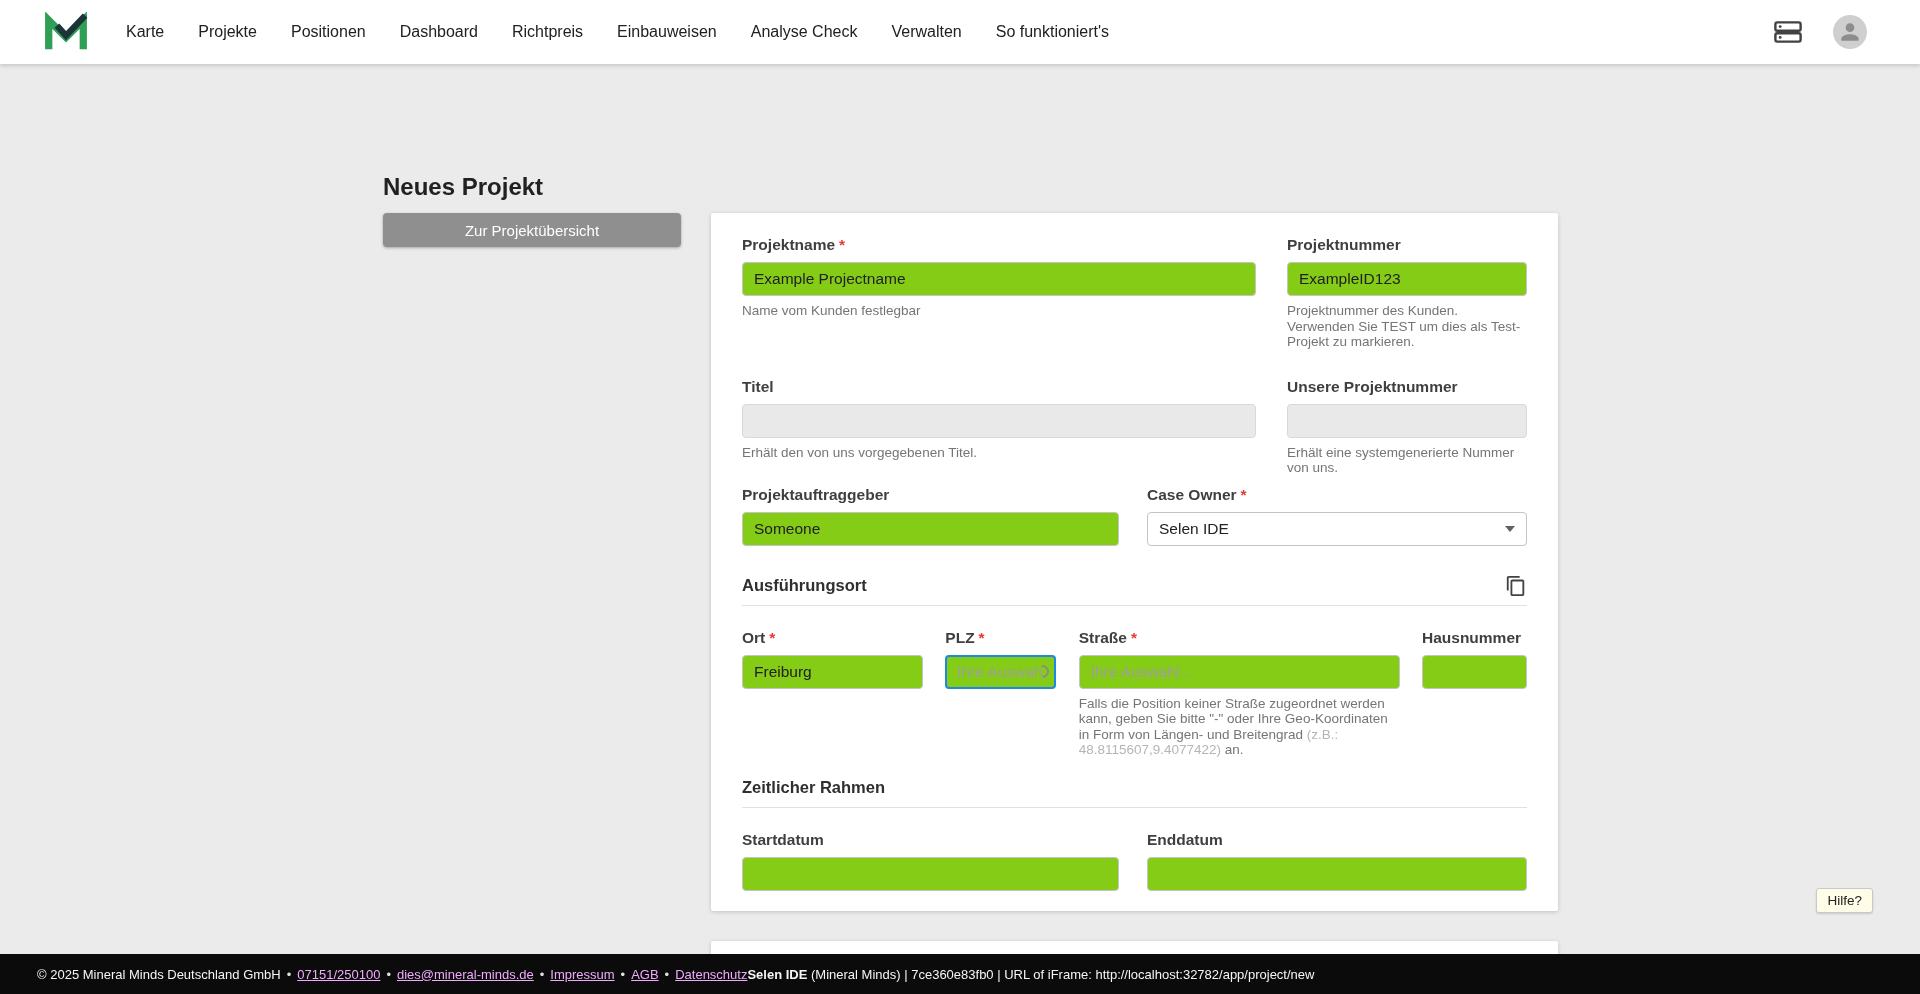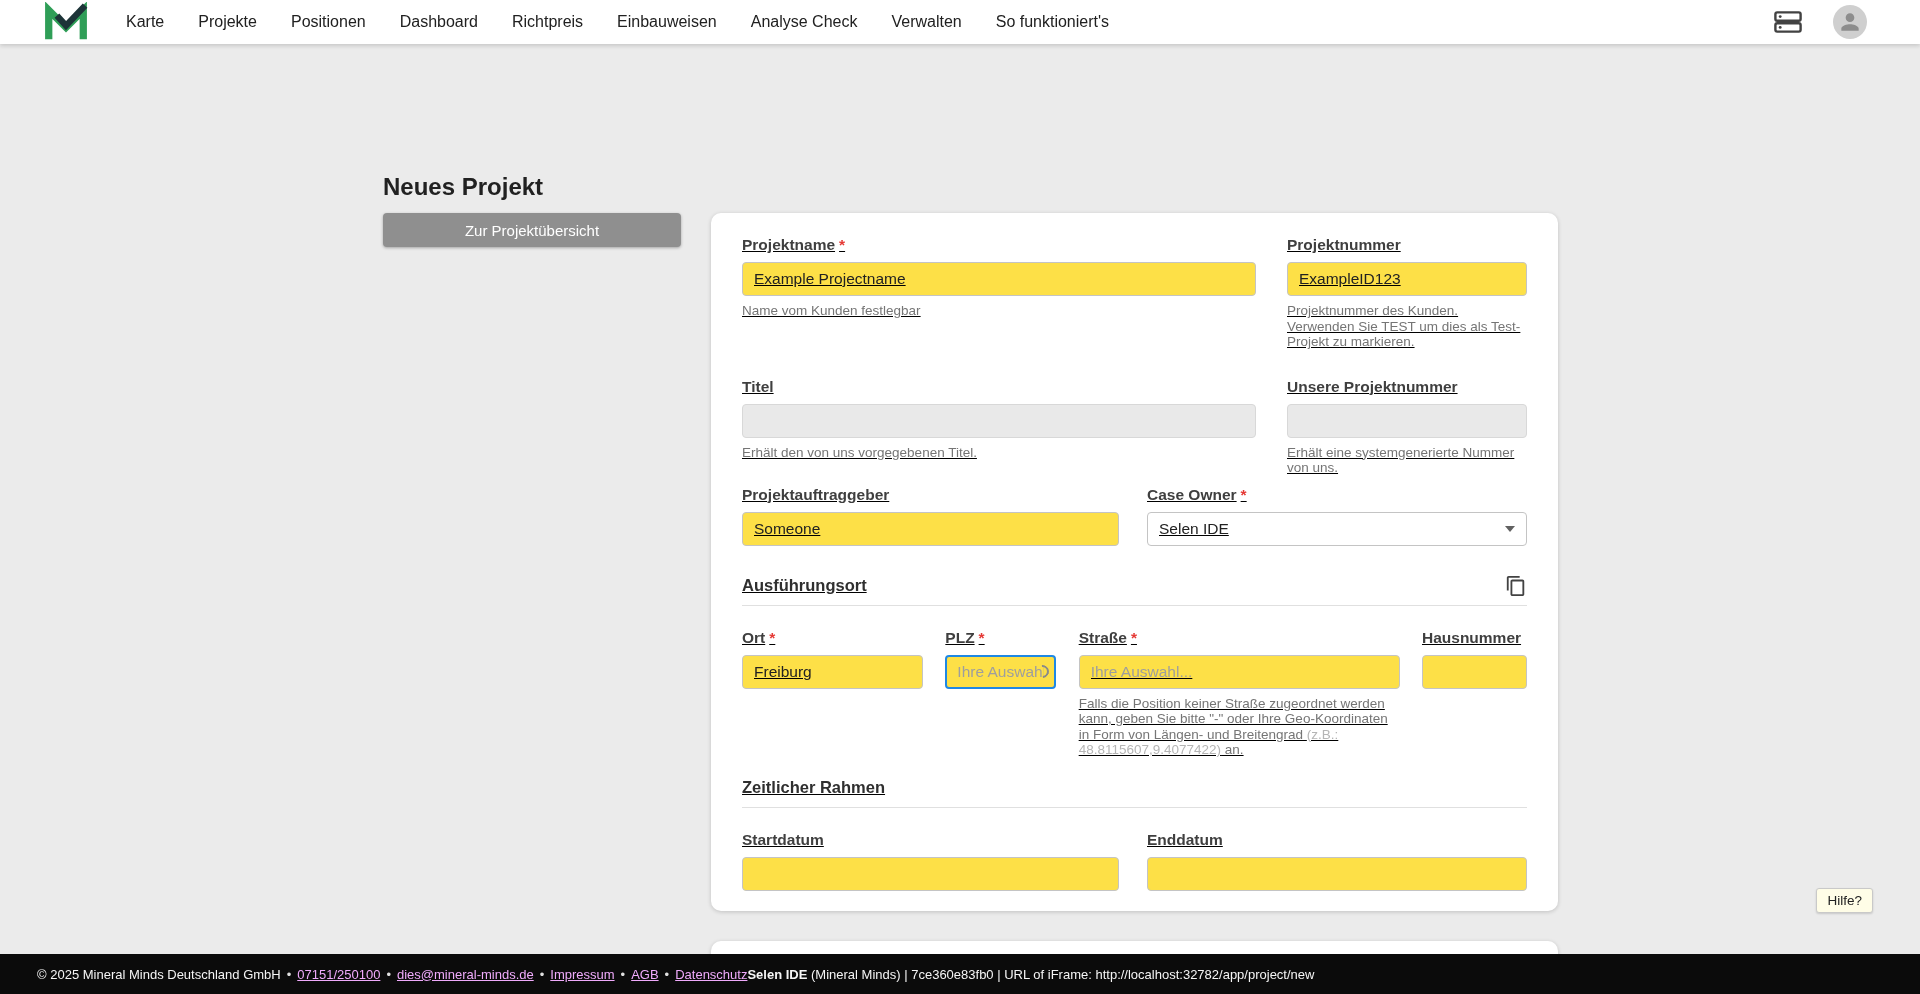--- a/index.html
+++ b/index.html
@@ -12,21 +12,21 @@
     --accent-focus:#1e88e5;
     --brand-green:#2f9e57;
     --brand-dark:#1d3438;
     --required-red:#e53935;
     --footer-bg:#0b0b0b;
     --button-gray:#8f8f8f;
   }
 
   
   .navbar{
-    position:fixed; top:0; left:0; width:1920px; height:44px;
+    position:fixed; top:0; left:0; width:1920px; height:64px;
     background:#fff; display:flex; align-items:center;
     padding:0 53px 0 44px; box-shadow:0 2px 4px rgba(0,0,0,.15); z-index:20;
   }
   .logo{ width:44px; height:40px; margin-right:38px; cursor:pointer; flex:0 0 auto; }
   .nav-items{ display:flex; gap:34px; align-items:center; }
   .nav-item{ font-size:16px; color:#212121; cursor:pointer; white-space:nowrap; }
   .nav-right{ margin-left:auto; display:flex; align-items:center; gap:30px; }
   .icon-btn{ cursor:pointer; display:inline-flex; align-items:center; }
   .avatar{
     width:34px; height:34px; border-radius:50%; background:#cfcfcf;
@@ -41,40 +41,40 @@
   .page-title{ font-size:24px; font-weight:bold; color:#212121; margin-bottom:12px; }
   .layout-row{ display:flex; align-items:flex-start; }
   .left-col{ width:298px; margin-right:30px; flex:0 0 auto; }
   .back-btn{
     width:100%; height:34px; background:var(--button-gray); color:#fff;
     border:none; border-radius:4px; font-size:15px; font-family:inherit;
     box-shadow:0 1px 3px rgba(0,0,0,.3); cursor:pointer;
   }
   .main-col{ width:847px; flex:0 0 auto; }
   .card{
-    background:#fff; border-radius:10px; box-shadow:0 1px 4px rgba(0,0,0,.18);text-decoration:underline;
+    background:#fff; border-radius:2px; box-shadow:0 1px 4px rgba(0,0,0,.18);
   }
   .card-form{ padding:22px 31px 20px; }
   .card-firmen{ margin-top:30px; padding:22px 31px; height:190px; }
 
   .form-row{ display:flex; justify-content:space-between; }
   .mb-row1{ margin-bottom:27px; }
   .mb-row2{ margin-bottom:9px; }
   .mb-row3{ margin-bottom:30px; }
   .mb-row4{ margin-bottom:20px; }
   .field{ display:flex; flex-direction:column; }
   .field > label{
     font-size:15.5px; font-weight:bold; color:#3f3f3f;
     line-height:19px; margin-bottom:8px; white-space:nowrap;
   }
   .req{ color:var(--required-red); margin-left:4px; }
   .text-input{
     height:34px; border:1px solid #c4c4c4; border-radius:4px;
     padding:0 11px; font-size:15.5px; color:#212121; font-family:inherit;
-    outline:none; background:#fde047; width:100%;
+    outline:none; background:#84cc16; width:100%;
   }
   .text-input::placeholder{ color:#9e9e9e; }
   .text-input.disabled{ background:#e9e9e9; border-color:#d8d8d8; }
   .text-input.focused{ border:2px solid var(--accent-focus); padding:0 10px; }
   .input-wrap{ position:relative; width:100%; }
   .spinner{
     position:absolute; right:7px; top:50%; margin-top:-7px;
     width:13px; height:13px; border-radius:50%;
     border:2px solid #8a8a8a; border-left-color:transparent; border-bottom-color:transparent;
     transform:rotate(40deg);

